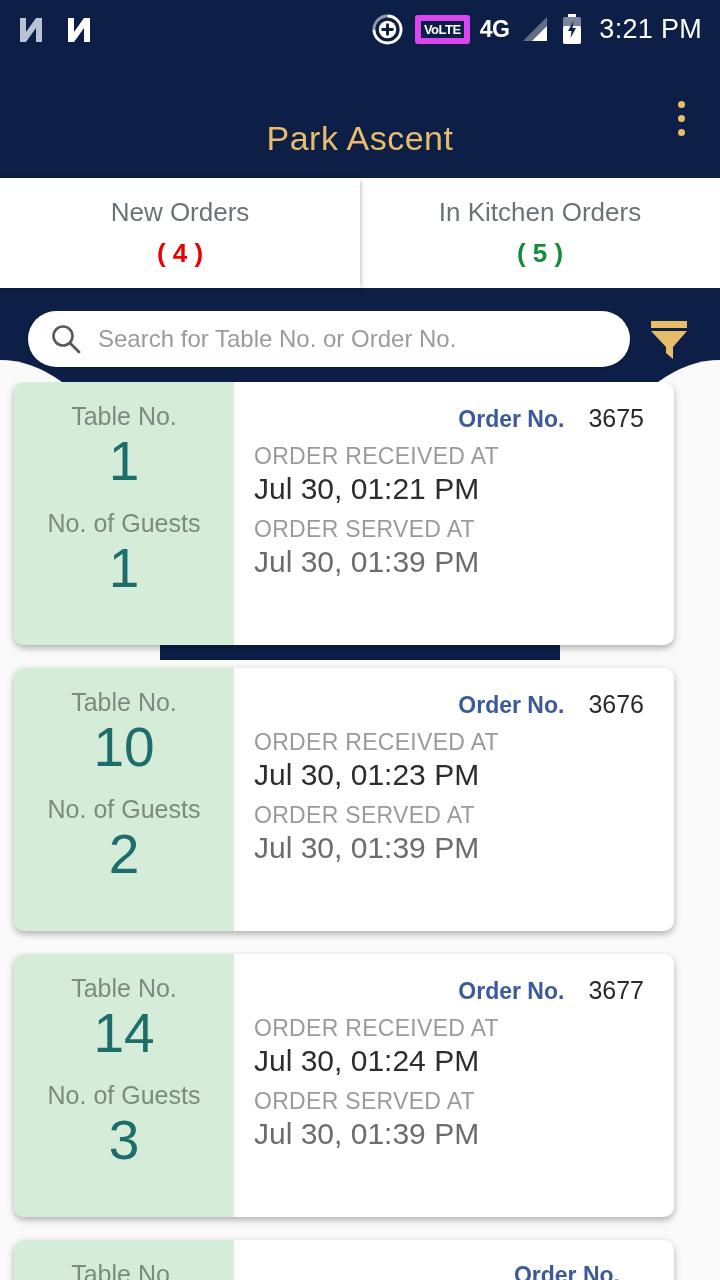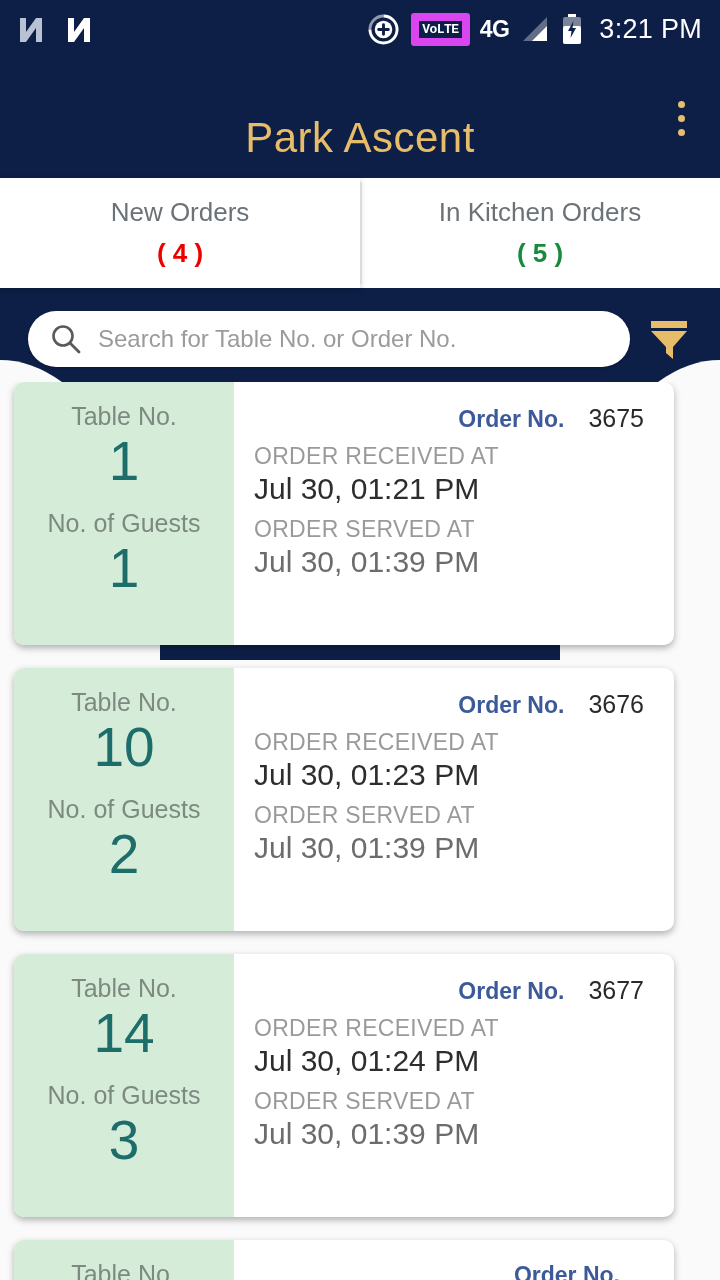--- a/index.html
+++ b/index.html
@@ -15,37 +15,37 @@
   .statusbar {
     position:absolute; top:0; left:0; width:720px; height:58px;
     background:#0d1f47; display:flex; align-items:center; padding:0 18px;
   }
   .sb-left { display:flex; align-items:center; gap:22px; }
   .nglyph { width:26px; height:30px; display:block; }
   .sb-spacer { flex:1; }
   .sb-right { display:flex; align-items:center; gap:12px; }
   .dnd-icon { width:31px; height:31px; }
   .volte {
-    border:8px solid #d946ef; border-radius:3px; color:#ffffff;
+    border:6px solid #d946ef; border-radius:3px; color:#ffffff;
     font-size:13px; font-weight:bold; line-height:1;
     padding:2px 3px; letter-spacing:-0.5px;
-    font-family:Liberation Mono, monospace;
+    font-family:Liberation Sans, sans-serif;
   }
   .gnet { color:#ffffff; font-size:23px; font-weight:bold; line-height:1; letter-spacing:-0.5px; margin-left:-2px;}
   .sig { width:28px; height:26px; }
   .batt { width:22px; height:30px; }
   .clock { color:#ffffff; font-size:27px; font-weight:500; letter-spacing:0.3px; margin-left:4px; }
 
   
   .appbar {
     position:absolute; top:58px; left:0; width:720px; height:120px;
     background:#0d1f47; display:flex; align-items:center; justify-content:center;
   }
   .apptitle {
-    color:#e8bd6a; font-size:42px; font-weight:400; letter-spacing:0.5px;margin-top:40px;
+    color:#e8bd6a; font-size:34px; font-weight:400; letter-spacing:0.5px;margin-top:40px;
   }
   .kebab {
     position:absolute; right:22px; top:50%; transform:translateY(-50%);
     width:34px; height:44px; display:flex; flex-direction:column;
     align-items:center; justify-content:center; gap:7px; cursor:pointer;
   }
   .kebab i { display:block; width:7px; height:7px; border-radius:50%; background:#e8bd6a; }
 
   
   .tabbar {

